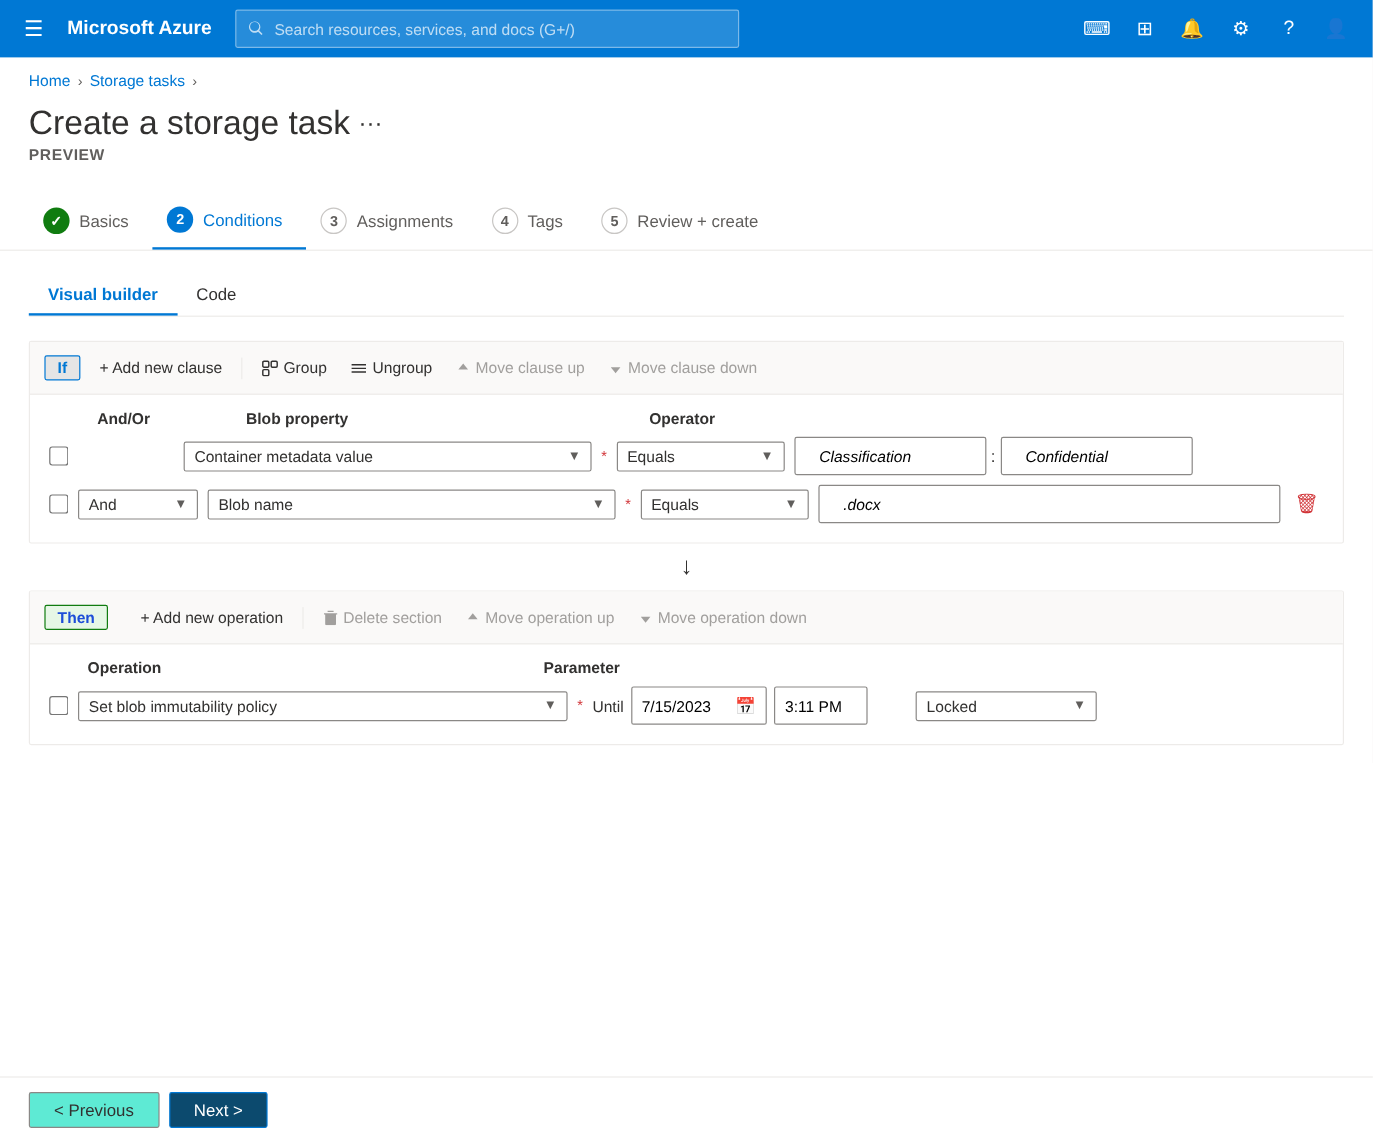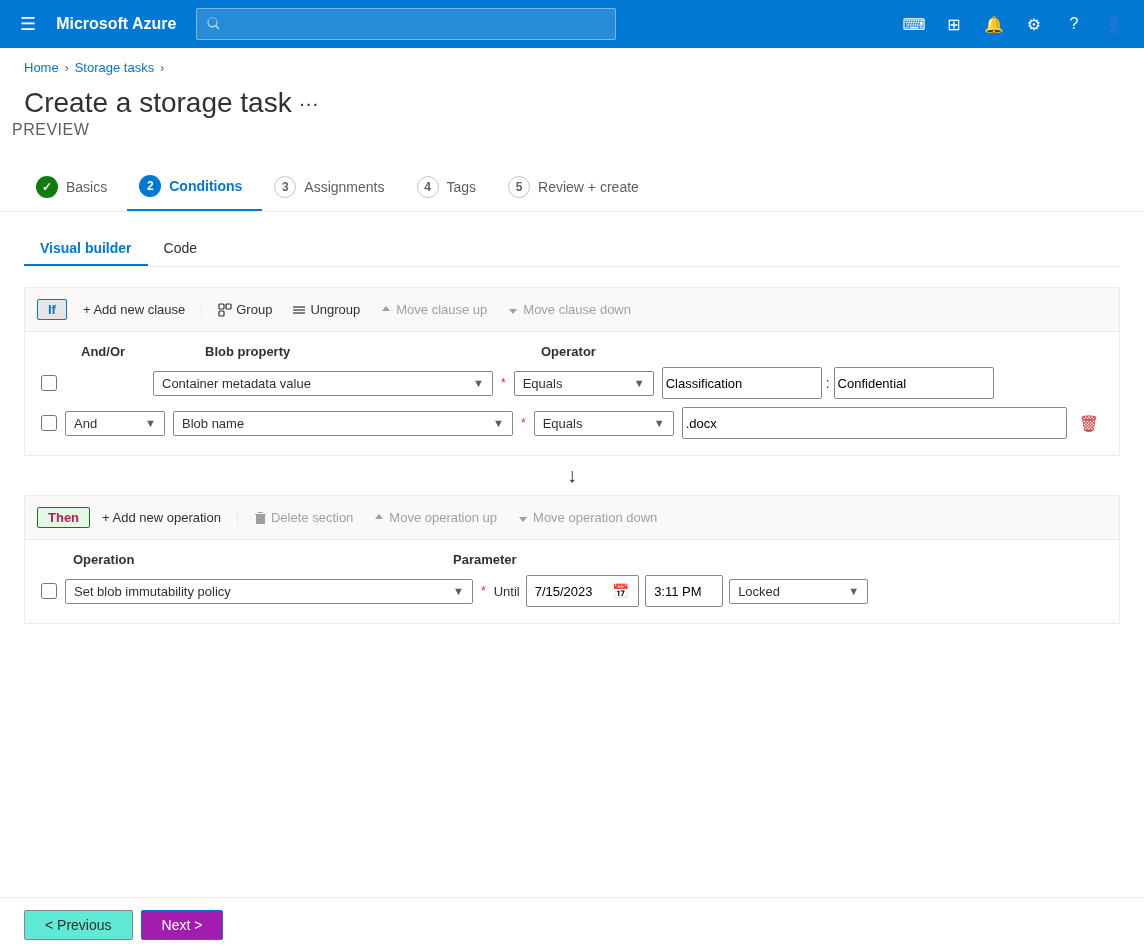--- a/index.html
+++ b/index.html
@@ -76,23 +76,23 @@
     .page-title { font-size: 28px; font-weight: 300; color: #323130; }
     .page-more-btn {
       font-size: 20px;
       cursor: pointer;
       color: #323130;
       padding: 2px 6px;
       border: none;
       background: none;
     }
     .page-preview {
-      padding: 2px 12px 16px;
-      font-size: 16px;
-      font-weight: 400;
+      padding: 2px 24px 16px;
+      font-size: 13px;
+      font-weight: 700;
       letter-spacing: 0.5px;
       color: #605e5c;
     }
 
     
     .wizard-steps {
       display: flex;
       align-items: center;
       padding: 8px 24px 0;
       border-bottom: 1px solid #edebe9;
@@ -105,21 +105,21 @@
       padding: 12px 20px 12px 12px;
       cursor: pointer;
       position: relative;
       color: #605e5c;
       font-size: 14px;
     }
     .wizard-step.active {
       color: #0078d4;
       border-bottom: 2px solid #0078d4;
     }
-    .wizard-step.active .step-label { color: #0078d4; font-weight: 700; }
+    .wizard-step.active .step-label { color: #0078d4; font-weight: 400; }
     .step-badge {
       width: 22px; height: 22px;
       border-radius: 50%;
       display: flex; align-items: center; justify-content: center;
       font-size: 12px; font-weight: 600;
     }
     .step-badge.complete { background: #107c10; color: white; }
     .step-badge.active-badge { background: #0078d4; color: white; }
     .step-badge.inactive { border: 1px solid #c8c6c4; color: #605e5c; background: white; }
     .step-label { font-size: 14px; }
@@ -168,27 +168,27 @@
       color: #0078d4;
       border: 1px solid #0078d4;
       padding: 2px 10px;
       font-weight: 600;
       font-size: 13px;
       border-radius: 2px;
       margin-right: 4px;
     }
     .badge-then {
       background: #e6f7e6;
-      color: #be185d;
+      color: #1d4ed8;
       border: 1px solid #107c10;
       padding: 2px 10px;
       font-weight: 600;
       font-size: 13px;
       border-radius: 2px;
-      margin-right: 0;
+      margin-right: 15px;
     }
     .toolbar-btn {
       display: flex;
       align-items: center;
       gap: 4px;
       background: none;
       border: none;
       cursor: pointer;
       color: #323130;
       font-size: 13px;
@@ -240,24 +240,25 @@
       gap: 4px;
     }
     .select-field .chevron { margin-left: auto; color: #605e5c; font-size: 11px; }
     .select-narrow { width: 100px; }
     .select-blob { flex: 1; max-width: 340px; }
     .select-operator { width: 140px; }
     .required-star { color: #d13438; font-size: 12px; }
     .input-field {
       border: 1px solid #8a8886;
       border-radius: 2px;
-      padding: 4px 3px;
+      padding: 4px 20px;
       font-size: 13px;
       height: 32px;
       outline: none;
+      font-style: italic;
     }
     .prop-value-group {
       display: flex;
       align-items: center;
       gap: 0;
       flex: 1;
     }
     .prop-value-colon {
       padding: 0 4px;
       font-size: 14px;
@@ -341,37 +342,38 @@
       border: 1px solid #8a8886;
       background: #5eead4;
       color: #323130;
       cursor: pointer;
       font-size: 14px;
       border-radius: 2px;
     }
     .btn-primary {
       padding: 6px 20px;
       border: 1px solid #0078d4;
-      background: #a21caf;
+      background: #0c4a6e;
       color: white;
       cursor: pointer;
       font-size: 14px;
       border-radius: 2px;
     }
   </style>
 </head>
 <body>
 
 <div class="topnav">
   <span class="topnav-hamburger">☰</span>
   <span class="topnav-brand">Microsoft Azure</span>
   <div class="topnav-search">
     <svg width="14" height="14" viewBox="0 0 14 14" fill="rgba(255,255,255,0.7)">
       <path d="M9.5 8.5l3 3-1 1-3-3A5 5 0 1 1 9.5 8.5zm-4 .5a4 4 0 1 0 0-8 4 4 0 0 0 0 8z"></path>
     </svg>
+    <input type="text" placeholder="Search resources, services, and docs (G+/)" style="">
   </div>
   <div class="topnav-icons">
     <div class="topnav-icon">⌨</div>
     <div class="topnav-icon">⊞</div>
     <div class="topnav-icon">🔔</div>
     <div class="topnav-icon">⚙</div>
     <div class="topnav-icon">?</div>
     <div class="topnav-icon">👤</div>
   </div>
 </div>
@@ -554,21 +556,21 @@
           <span class="required-star">*</span>
           <div class="param-group">
             <span class="until-label">Until</span>
             <div class="date-input-wrap">
               <input type="text" value="7/15/2023" style="width: 72px;">
               <span class="cal-icon">📅</span>
             </div>
             <div class="date-input-wrap">
               <input type="text" value="3:11 PM" style="width: 60px;">
             </div>
-            <div class="select-field" style="width:139px;">
+            <div class="select-field" style="width:151px;margin-left:34px;">
               <span>Locked</span>
               <span class="chevron">▼</span>
             </div>
           </div>
         </div>
       </div>
     </div>
 
   </div>
 </div>

